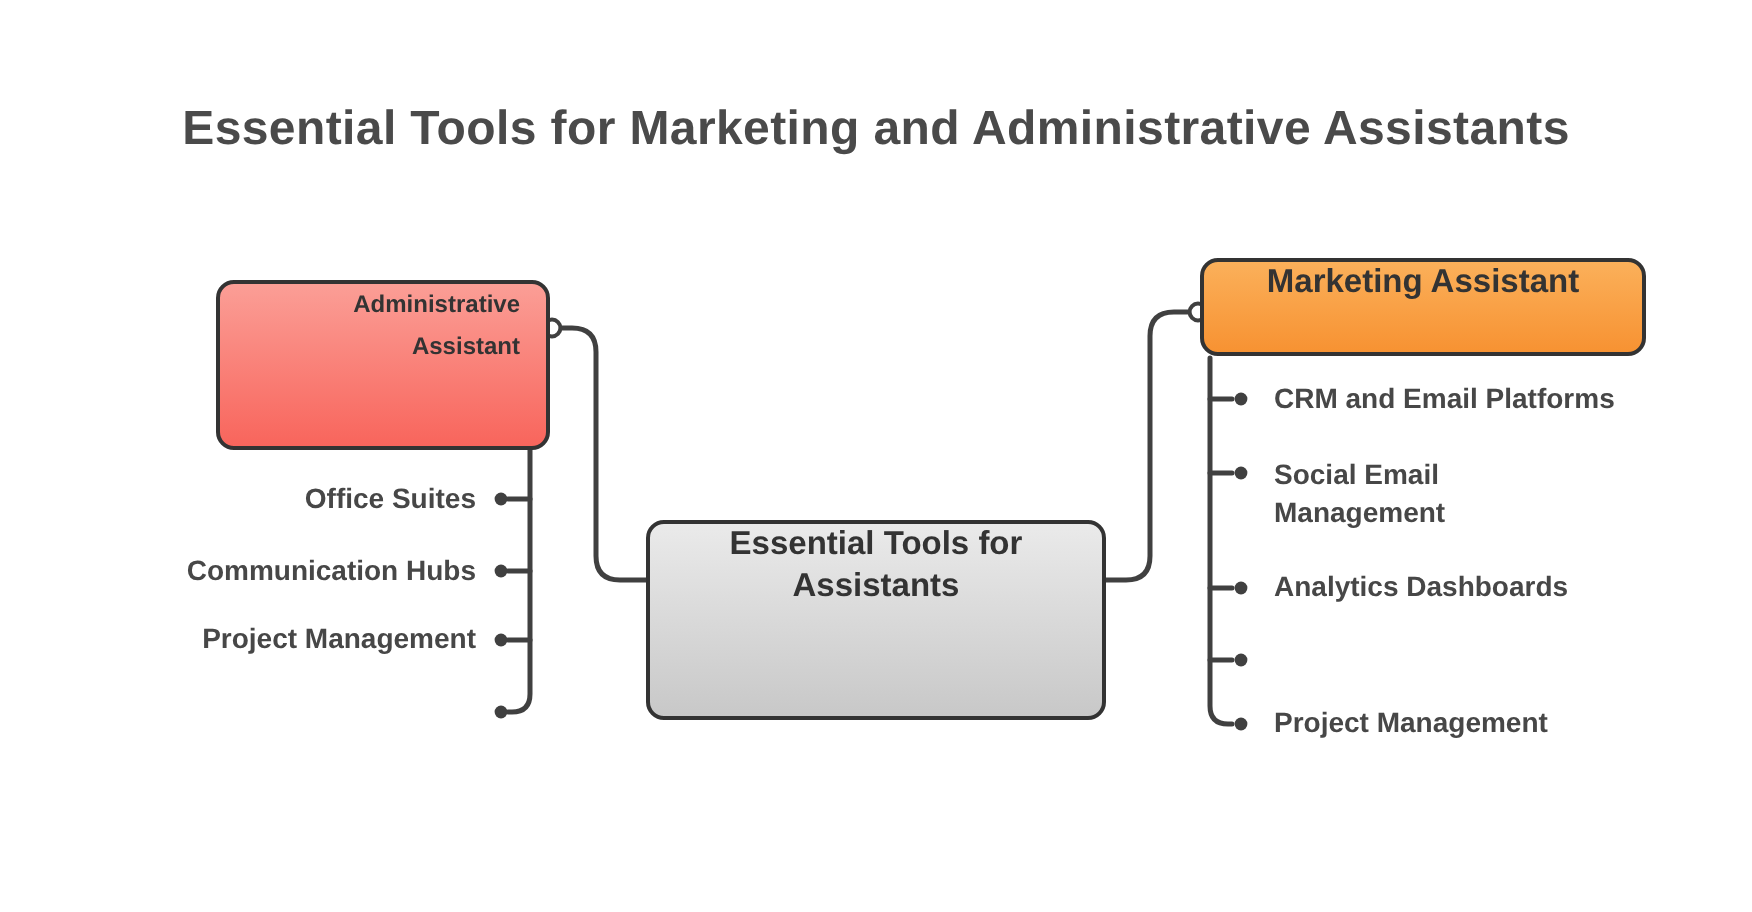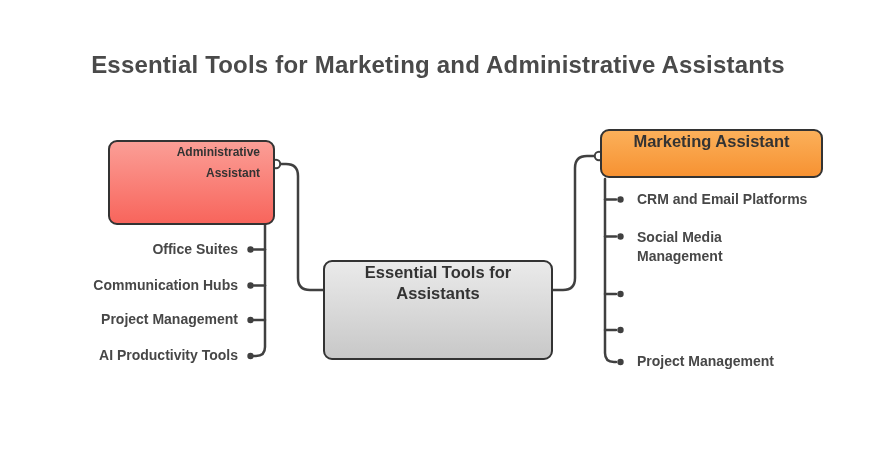--- a/index.html
+++ b/index.html
@@ -133,19 +133,19 @@
     <span>Essential Tools for Assistants</span>
   </div>
 
   <div class="node node-marketing">
     <span>Marketing Assistant</span>
   </div>
 
   <div class="leaf leaf-left" style="top:276px">Communication Hubs</div>
   <div class="leaf leaf-left" style="top:240px">Office Suites</div>
   <div class="leaf leaf-left" style="top:310px">Project Management</div>
-  <div class="leaf leaf-left" style="top:346px">AI Productivity Tools</div>
 
   <div class="leaf leaf-right" style="top:190px">CRM and Email Platforms</div>
-  <div class="leaf leaf-right leaf-wrap" style="top:228px">Social Media Management</div>
+  <div class="leaf leaf-right leaf-wrap" style="top:228px">Social Email Management</div>
+  <div class="leaf leaf-right" style="top:284px">Analytics Dashboards</div>
   <div class="leaf leaf-right" style="top:352px">Project Management</div>
 
 </div>
 
 </body></html>

